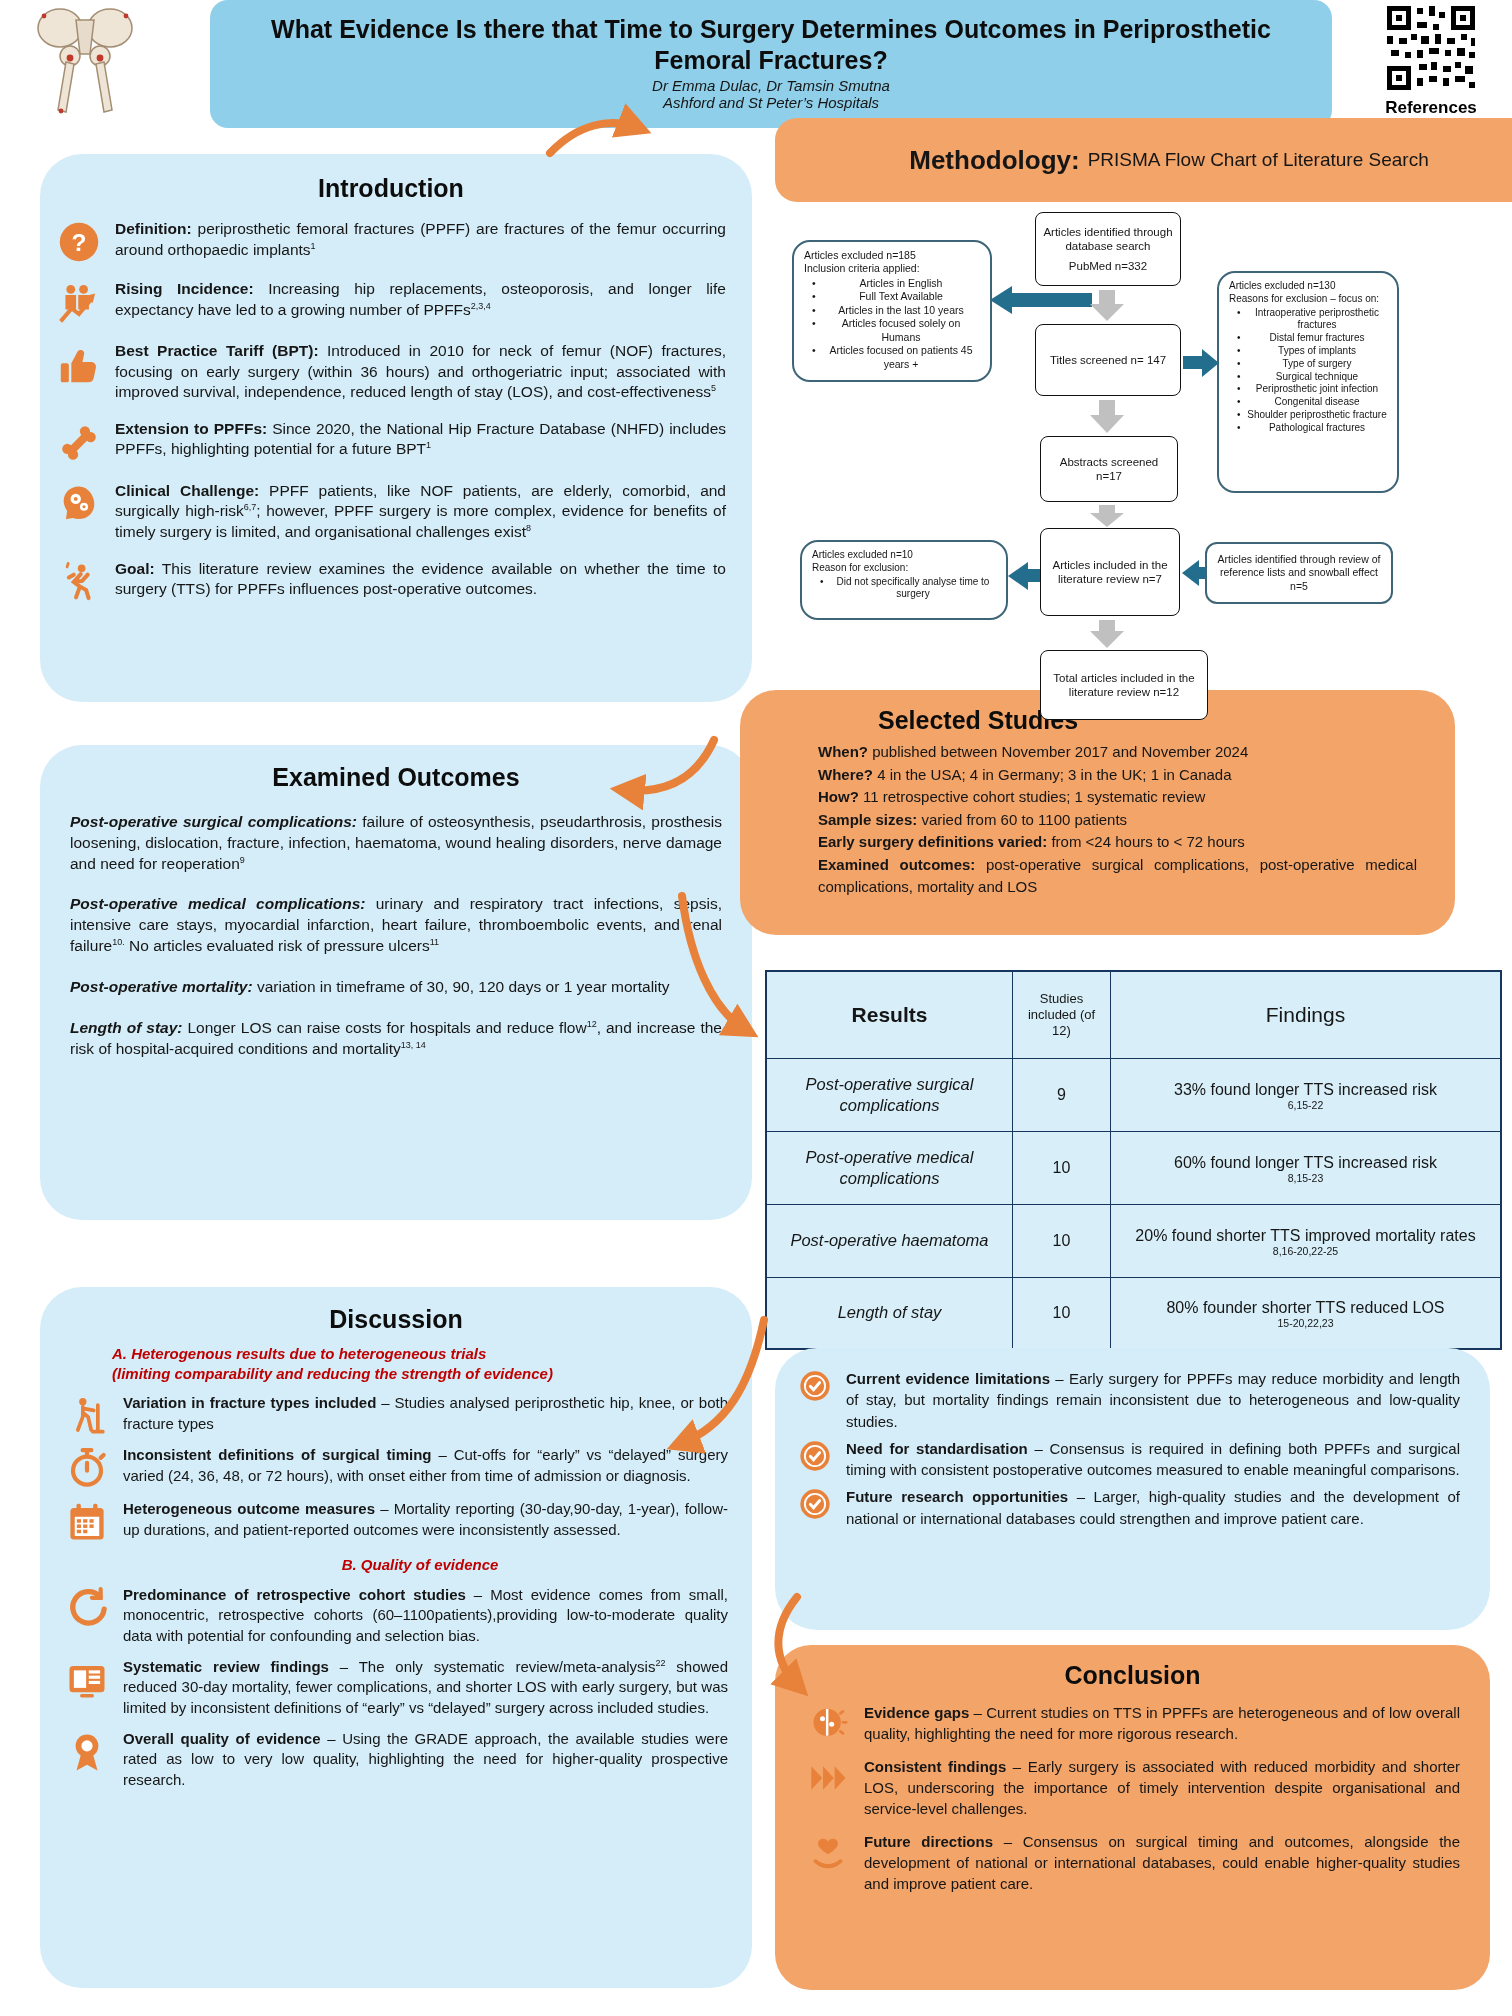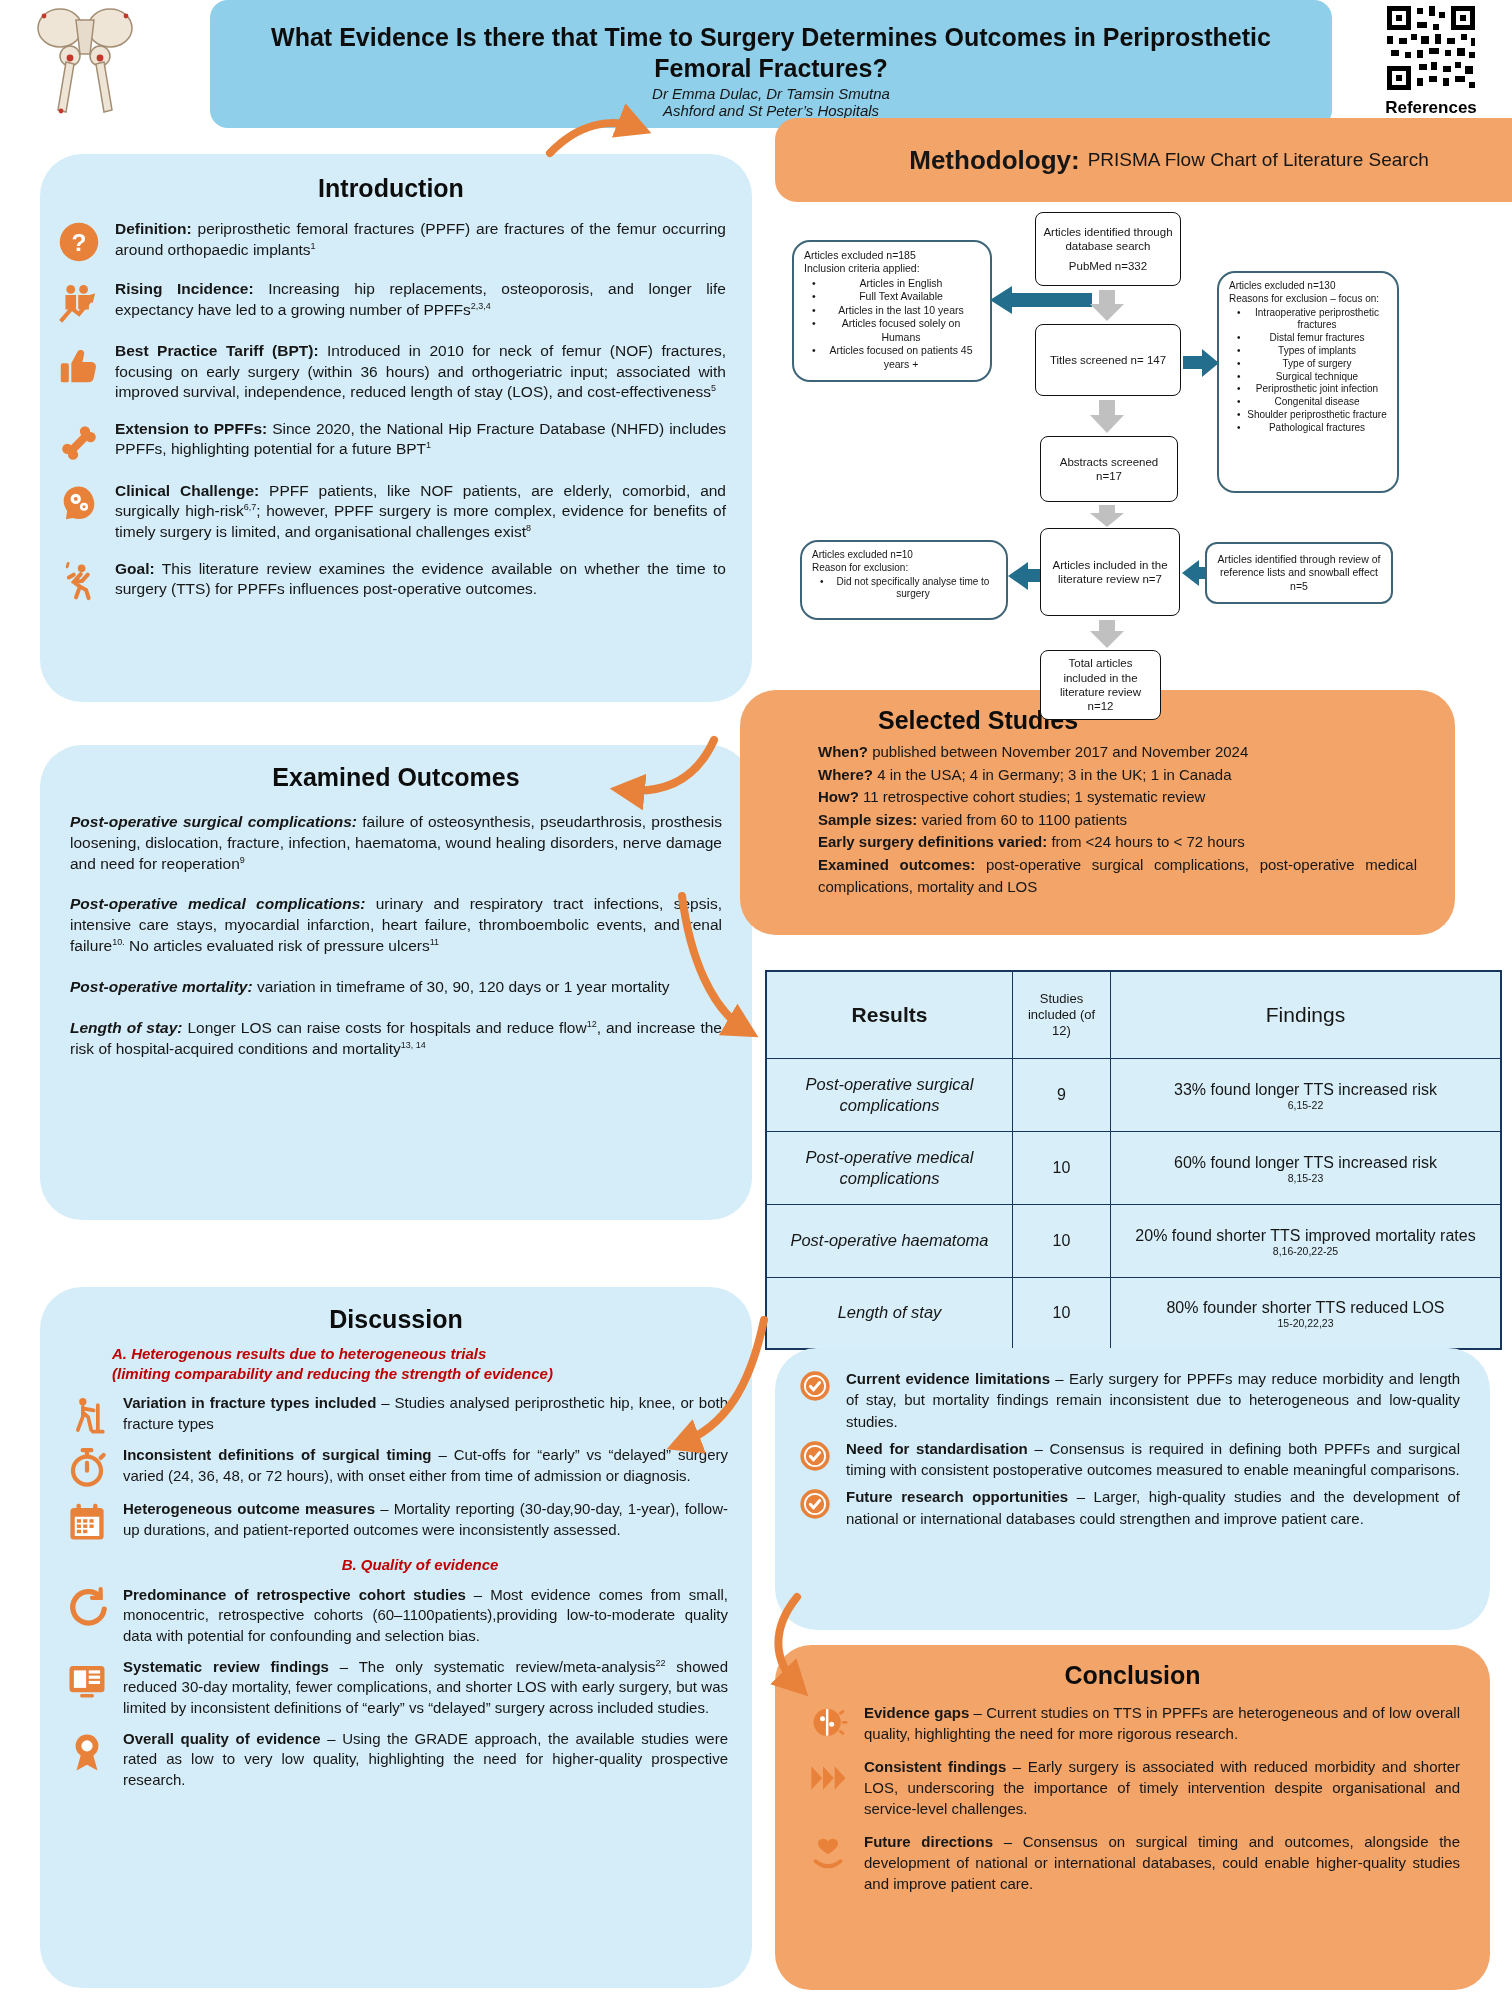--- a/index.html
+++ b/index.html
@@ -3,21 +3,21 @@
 <meta charset="utf-8">
 <style>
   html,body{margin:0;padding:0;background:#fff;}
   #poster{position:relative;width:1512px;height:2016px;background:#fff;
     font-family:"Liberation Sans","DejaVu Sans",sans-serif;color:#161616;overflow:hidden;}
   .panel{position:absolute;z-index:1;box-sizing:border-box;}
   .blue{background:#d5edf8;border-radius:42px;}
   .orange{background:#f3a469;border-radius:36px;}
   
   #title-box{left:210px;top:0;width:1122px;height:128px;background:#90cfe9;border-radius:0 0 20px 20px;
-    border-radius:18px;text-align:center;padding-top:20px;}
+    border-radius:18px;text-align:center;padding-top:12px;}
   #title-box h1{margin:2px 30px 0;font-size:25px;line-height:1.22;color:#0d0d0d;}
   #title-box .auth{font-style:italic;font-size:15px;margin-top:2px;}
   #title-box .affil{font-style:italic;font-size:15px;}
   #qr-wrap{left:1356px;top:4px;width:150px;text-align:center;}
   #qr-wrap .refs{font-weight:bold;font-size:17px;margin-top:2px;color:#000;}
   
   #intro-box{left:40px;top:154px;width:712px;height:548px;padding:14px 26px 10px 16px;}
   #examined-box{left:40px;top:745px;width:712px;height:475px;padding:12px 30px;}
   #discussion-box{left:40px;top:1287px;width:712px;height:701px;padding:12px 24px;}
   .box-heading{text-align:center;font-size:25px;font-weight:bold;margin:6px 0 10px;color:#0d0d0d;}
@@ -356,21 +356,21 @@
     <ul>
         <li>Did not specifically analyse time to surgery</li>
       </ul>
   </div>
   <div class="fnode sq" style="left:1040px;top:528px;width:140px;height:88px;">
     <span>Articles included in the literature review n=7</span>
   </div>
   <div class="fnode rd" style="left:1205px;top:542px;width:188px;height:62px;display:flex;align-items:center;text-align:center;border-radius:12px;">
     <span>Articles identified through review of reference lists and snowball effect n=5</span>
   </div>
-  <div class="fnode sq" style="left:1040px;top:650px;width:121px;height:70px;">
+  <div class="fnode sq" style="left:1040px;top:650px;width:168px;height:70px;">
     <span>Total articles included in the literature review n=12</span>
   </div>
 
   <div class="panel orange" id="selected-box">
     <div class="hd">Selected Studies</div>
     <div class="ln"><b>When?</b> published between November 2017 and November 2024</div>
     <div class="ln"><b>Where?</b> 4 in the USA; 4 in Germany; 3 in the UK; 1 in Canada</div>
     <div class="ln"><b>How?</b> 11 retrospective cohort studies; 1 systematic review</div>
     <div class="ln"><b>Sample sizes:</b> varied from 60 to 1100 patients</div>
     <div class="ln"><b>Early surgery definitions varied:</b> from &lt;24 hours to &lt; 72 hours</div>

